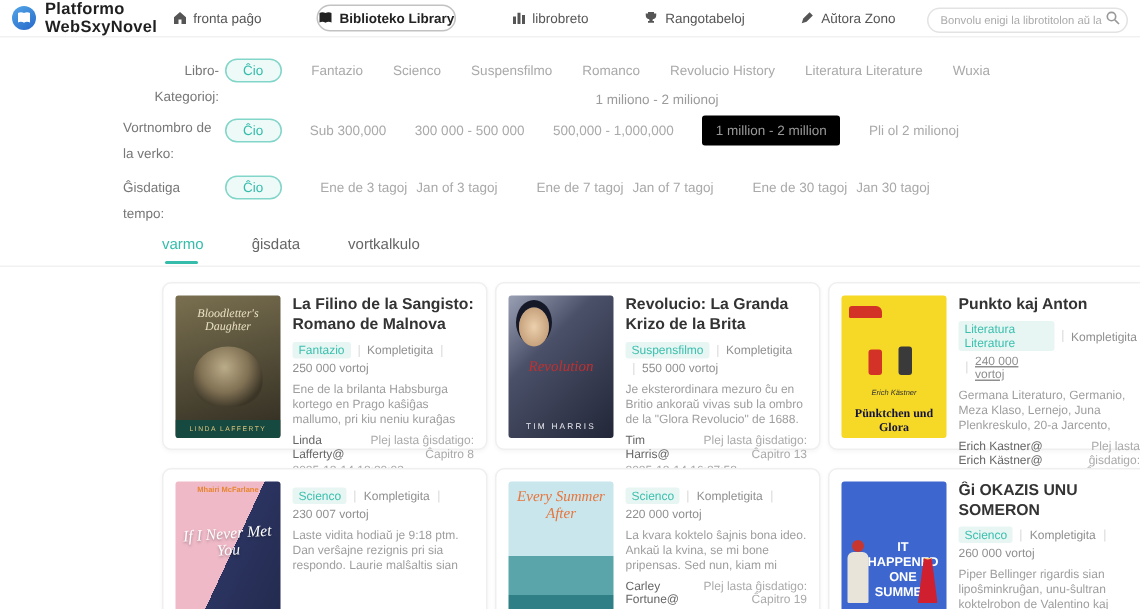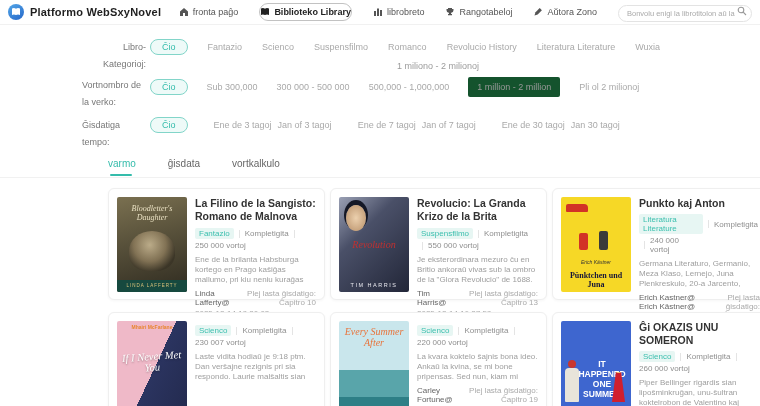--- a/index.html
+++ b/index.html
@@ -6,40 +6,40 @@
   html,body { width:760px; height:406px; overflow:hidden; background:#fff;
     font-family:"Liberation Sans", sans-serif; }
   .page { position:relative; width:760px; height:350px; background:#fff; }
 
   
   .header { position:absolute; top:0; left:0; right:0; height:25px; background:#fff;
     border-bottom:1px solid #f1f1f1; display:flex; align-items:center; padding:0 8px; }
   .logo { width:16px; height:16px; border-radius:50%;
     background:linear-gradient(145deg,#53a7e8,#2667c9); display:flex; align-items:center; justify-content:center; flex-shrink:0;}
   .brand { font-size:11px; font-weight:bold; color:#1f1f1f; margin-left:6px; letter-spacing:.2px;}
-  .nav { display:flex; align-items:center; margin-left:auto; gap:21px; }
+  .nav { display:flex; align-items:center; margin-left:auto; gap:37px; }
   .nav-item { display:flex; align-items:center; gap:4px; font-size:9px; color:#555; cursor:pointer; white-space:nowrap;}
   .nav-item svg { display:block; }
   .nav-pill { border:1px solid #c2c2c2; border-radius:11px; padding:3px 0; font-weight:bold; color:#222;}
   .search-wrap { position:relative; margin-left:21px; }
   .search-input { width:134px; height:17px; border:1px solid #e3e3e3; border-radius:9px;
     font-size:7.5px; color:#888; padding:0 16px 0 8px; outline:none; background:#fff;
     font-family:"Liberation Sans",sans-serif;}
   .search-input::placeholder { color:#aaa; }
   .search-icon { position:absolute; right:5px; top:4px; }
 
   
   .flabel { position:absolute; left:82px; width:64px; font-size:9px; color:#777; line-height:17px;}
   .opt-row { position:absolute; display:flex; align-items:center; }
   .pill { border:1px solid #82d5c9; background:#eefaf8; color:#34bcab; font-size:9px;
     border-radius:9px; padding:2px 11px; cursor:pointer; }
   .opt { font-size:9px; color:#a9a9a9; cursor:pointer; white-space:nowrap; }
   .opt-pair { display:flex; gap:6px; }
   .wc-float { position:absolute; left:397px; top:61px; font-size:9px; color:#9b9b9b; }
-  .wc-box { background:#14532d; color:#999; font-size:9px; padding:5px 9px; border-radius:2px; cursor:pointer;}
+  .wc-box { background:#000000; color:#999; font-size:9px; padding:5px 9px; border-radius:2px; cursor:pointer;}
 
   
   .tabs { position:absolute; top:158px; left:108px; display:flex; gap:32px; }
   .tab { font-size:10px; color:#666; padding-bottom:7px; cursor:pointer; position:relative;}
   .tab.active { color:#35bcab; }
   .tab.active::after { content:""; position:absolute; left:2px; bottom:0; width:22px; height:2px;
     background:#35bcab; border-radius:1px; }
   .tab-divider { position:absolute; top:177px; left:0; right:0; height:1px; background:#f1f1f1; }
 
   
@@ -219,21 +219,21 @@
       <div class="meta">
         <span class="tag">Fantazio</span>
         <span class="sep"></span>
         <span class="meta-txt">Kompletigita</span>
         <span class="sep"></span>
         <span class="meta-txt">250 000 vortoj</span>
       </div>
       <div class="desc">Ene de la brilanta Habsburga kortego en Prago kaŝiĝas mallumo, pri kiu neniu kuraĝas paroli... En 1606, la urbo Prago brilas kiel ora meblo de art...</div>
       <div class="byline">
         <span class="author">Linda Lafferty@</span>
-        <span class="update">Plej lasta ĝisdatigo: Ĉapitro 10</span>
+        <span class="update">Plej lasta ĝisdatigo: Ĉapitro 8</span>
       </div>
       <div class="date">2025-12-14 18:20:03</div>
     </div>
   </div>
 
   <div class="card" style="left:330px; top:188px;">
     <div class="cover cover-2">
       <div class="c2-face"></div>
       <div class="c2-title">Revolution</div>
       <div class="cv-band c2-band">TIM HARRIS</div>
@@ -255,30 +255,30 @@
       <div class="date">2025-12-14 16:27:58</div>
     </div>
   </div>
 
   <div class="card" style="left:552px; top:188px;">
     <div class="cover cover-3">
       <div class="c3-car"></div>
       <div class="c3-kid1"></div>
       <div class="c3-kid2"></div>
       <div class="c3-author">Erich Kästner</div>
-      <div class="cv-band c3-title">Pünktchen und Juna</div>
+      <div class="cv-band c3-title">Pünktchen und Glora</div>
     </div>
     <div class="card-body">
       <div class="card-title">Punkto kaj Anton</div>
       <div class="meta">
         <span class="tag">Literatura Literature</span>
         <span class="sep"></span>
         <span class="meta-txt">Kompletigita</span>
         <span class="sep"></span>
-        <span class="meta-txt" style="max-width:46px;">240 000 vortoj</span>
+        <span class="meta-txt" style="max-width:46px;text-decoration:underline;">240 000 vortoj</span>
       </div>
       <div class="desc">Germana Literaturo, Germanio, Meza Klaso, Lernejo, Juna Plenkreskulo, 20-a Jarcento, Infanlibro, Klasikaĵoj, Fikcio, Aŭdlibro</div>
       <div class="byline">
         <span class="author">Erich Kastner@  Erich Kästner@</span>
         <span class="update">Plej lasta ĝisdatigo: Ĉapitro 23</span>
       </div>
       <div class="date">2025-12-14 12:12:58</div>
     </div>
   </div>
 

